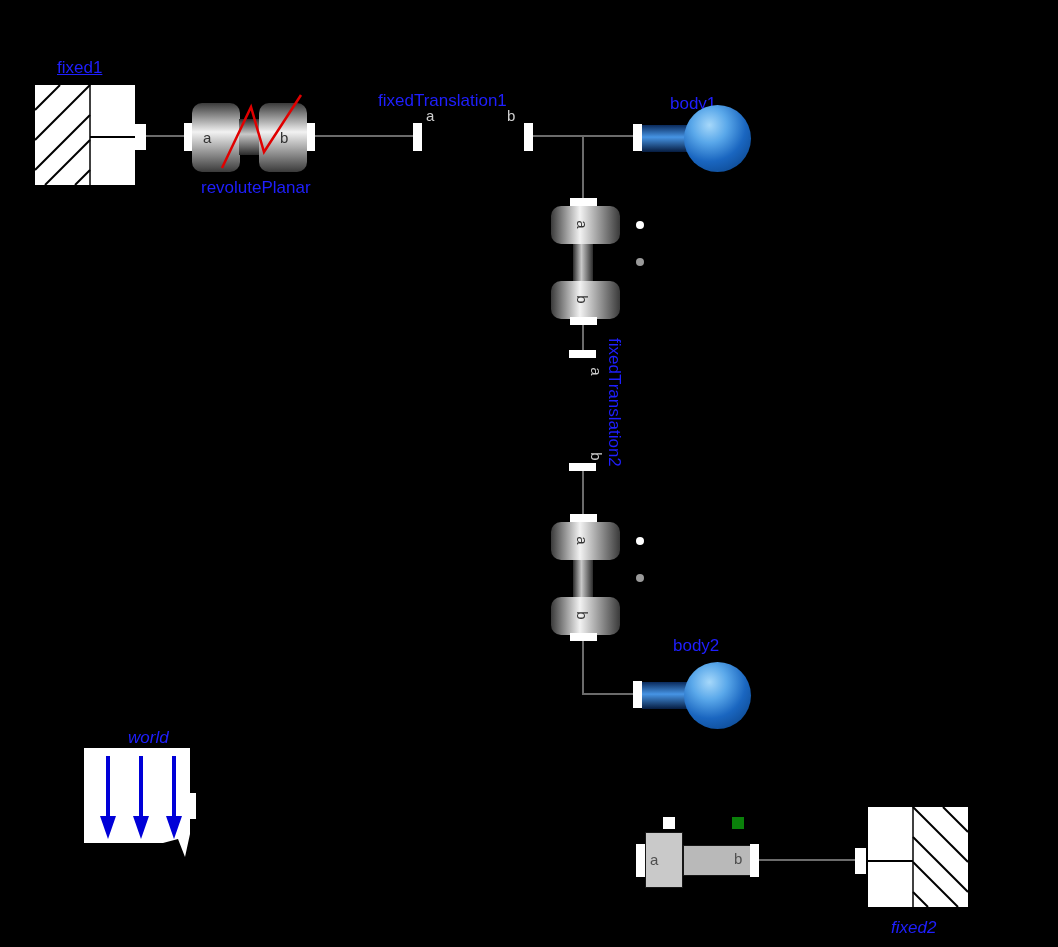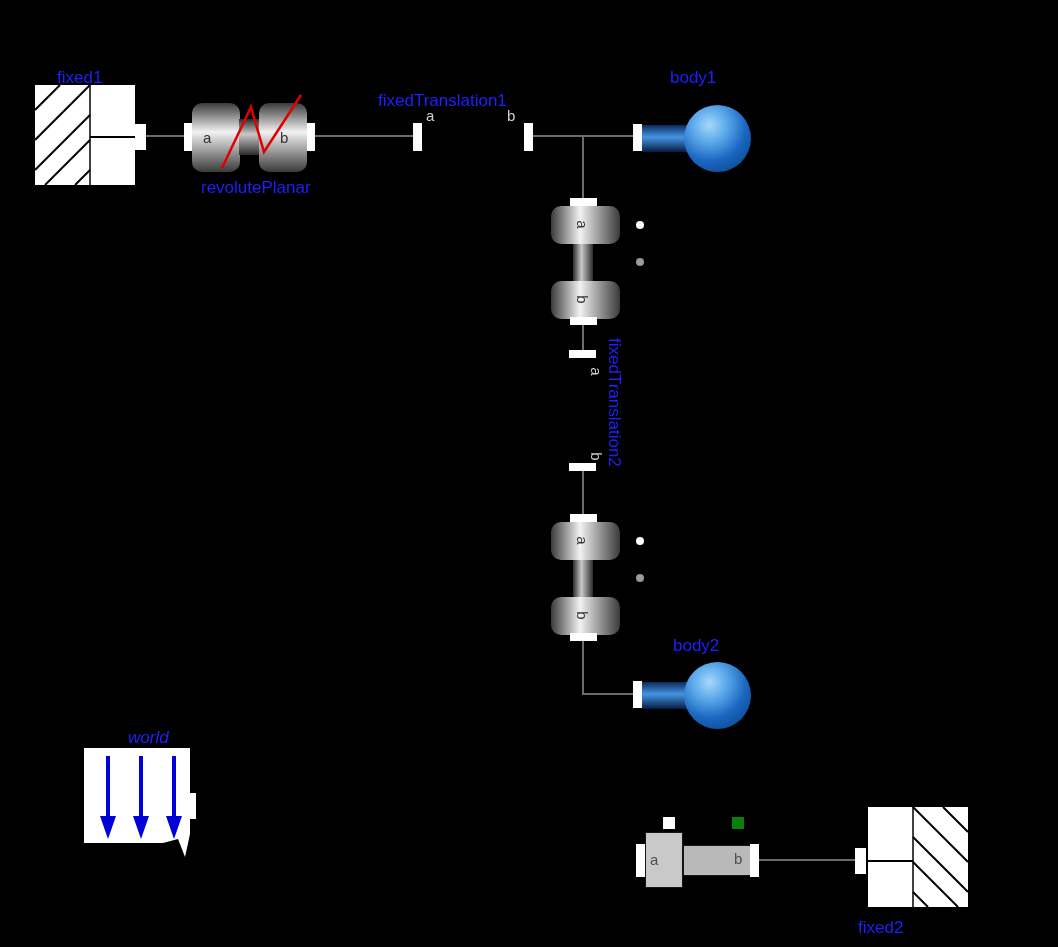--- a/index.html
+++ b/index.html
@@ -40,21 +40,21 @@
   <div class="wire" style="left:146px;top:135px;width:40px;height:2px;"></div>
   <div class="wire" style="left:315px;top:135px;width:99px;height:2px;"></div>
   <div class="wire" style="left:533px;top:135px;width:101px;height:2px;"></div>
   <div class="wire" style="left:582px;top:137px;width:2px;height:62px;"></div>
   <div class="wire" style="left:582px;top:324px;width:2px;height:27px;"></div>
   <div class="wire" style="left:582px;top:471px;width:2px;height:44px;"></div>
   <div class="wire" style="left:582px;top:641px;width:2px;height:53px;"></div>
   <div class="wire" style="left:582px;top:693px;width:53px;height:2px;"></div>
   <div class="wire" style="left:759px;top:859px;width:97px;height:2px;"></div>
 
-  <div class="lbl" style="left:57px;top:68px;">fixed1</div>
+  <div class="lbl" style="left:57px;top:58px;text-decoration:underline;">fixed1</div>
   <svg style="position:absolute;left:35px;top:85px;" width="100" height="100" viewBox="0 0 100 100">
     <rect x="0" y="0" width="100" height="100" fill="#ffffff"></rect>
     <g stroke="#000000" stroke-width="2">
       <line x1="0" y1="25" x2="25" y2="0"></line>
       <line x1="0" y1="55" x2="55" y2="0"></line>
       <line x1="0" y1="85" x2="55" y2="30"></line>
       <line x1="10" y1="100" x2="55" y2="55"></line>
       <line x1="40" y1="100" x2="55" y2="85"></line>
       <line x1="55" y1="0" x2="55" y2="100" stroke-width="1.5"></line>
       <line x1="55" y1="52" x2="100" y2="52"></line>
@@ -74,21 +74,21 @@
   <span class="pl" style="left:280px;top:130px;">b</span>
   <div class="lbl" style="left:201px;top:178px;">revolutePlanar</div>
 
   <div class="lbl" style="left:378px;top:91px;">fixedTranslation1</div>
   <span class="pl light" style="left:426px;top:108px;">a</span>
   <span class="pl light" style="left:507px;top:108px;">b</span>
   <div class="ftbody" style="left:422px;top:128px;width:102px;height:17px;"></div>
   <div class="flange" style="left:413px;top:123px;width:9px;height:28px;"></div>
   <div class="flange" style="left:524px;top:123px;width:9px;height:28px;"></div>
 
-  <div class="lbl" style="left:670px;top:68px;">body1</div>
+  <div class="lbl" style="left:670px;top:94px;">body1</div>
   <div class="flange" style="left:633px;top:124px;width:9px;height:27px;"></div>
   <div class="bodycyl" style="left:642px;top:125px;width:50px;height:27px;"></div>
   <div class="sphere" style="left:684px;top:105px;width:67px;height:67px;"></div>
 
   <div class="flange" style="left:570px;top:198px;width:27px;height:8px;"></div>
   <div class="cylv" style="left:551px;top:206px;width:69px;height:38px;"></div>
   <div class="shaftv" style="left:573px;top:244px;width:20px;height:37px;"></div>
   <div class="cylv" style="left:551px;top:281px;width:69px;height:38px;"></div>
   <div class="flange" style="left:570px;top:317px;width:27px;height:8px;"></div>
   <span class="pl rot" style="left:578px;top:217px;">a</span>
@@ -147,15 +147,15 @@
     <g stroke="#000000" stroke-width="2">
       <line x1="75" y1="0" x2="100" y2="25"></line>
       <line x1="45" y1="0" x2="100" y2="55"></line>
       <line x1="45" y1="30" x2="100" y2="85"></line>
       <line x1="45" y1="55" x2="90" y2="100"></line>
       <line x1="45" y1="85" x2="60" y2="100"></line>
       <line x1="45" y1="0" x2="45" y2="100" stroke-width="1.5"></line>
       <line x1="0" y1="54" x2="45" y2="54"></line>
     </g>
   </svg>
-  <div class="lbl" style="left:858px;top:918px;">fixed2</div>
+  <div class="lbl" style="left:891px;top:918px;font-style:italic;">fixed2</div>
 
 </div>
 
 </body></html>

